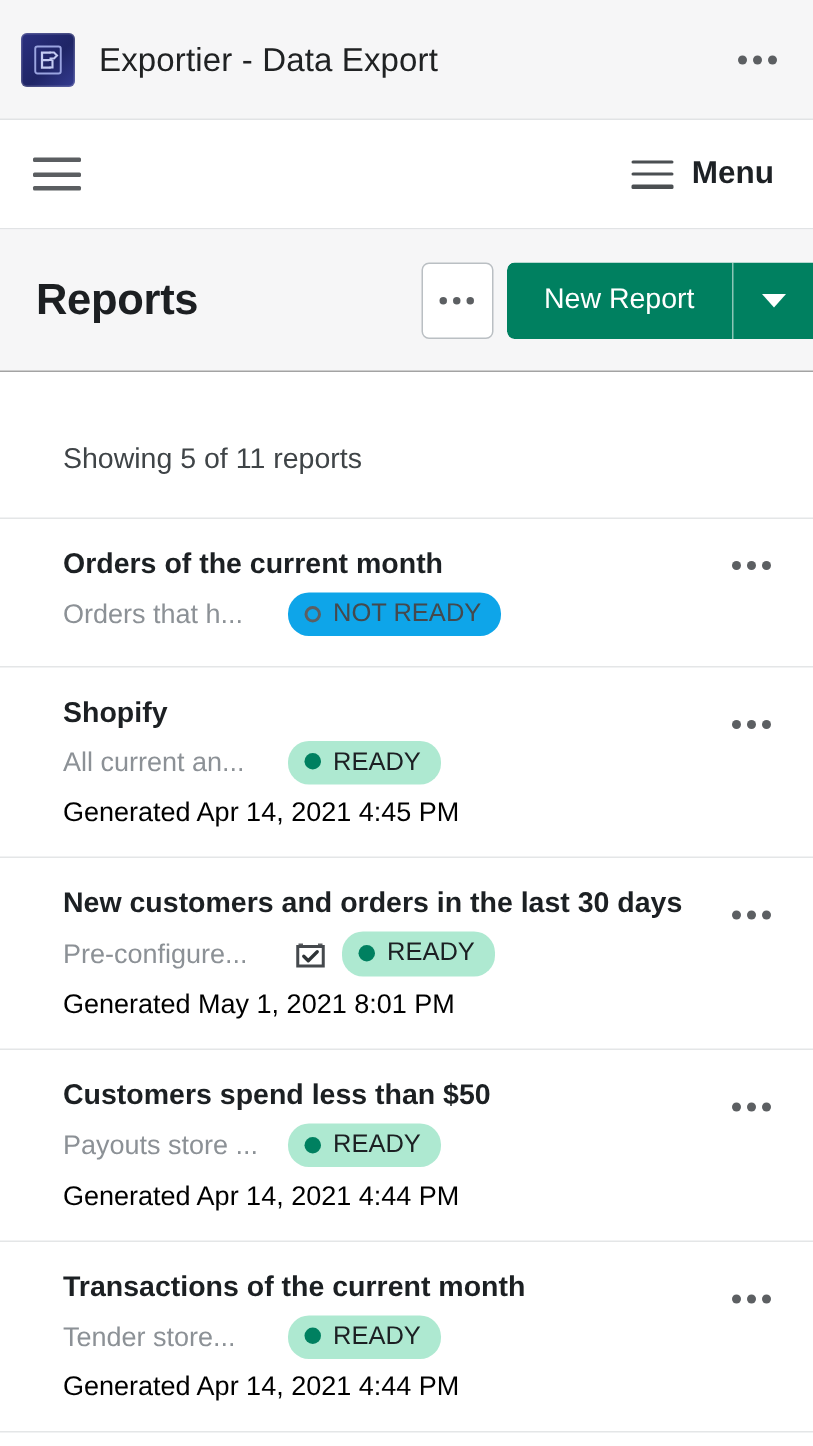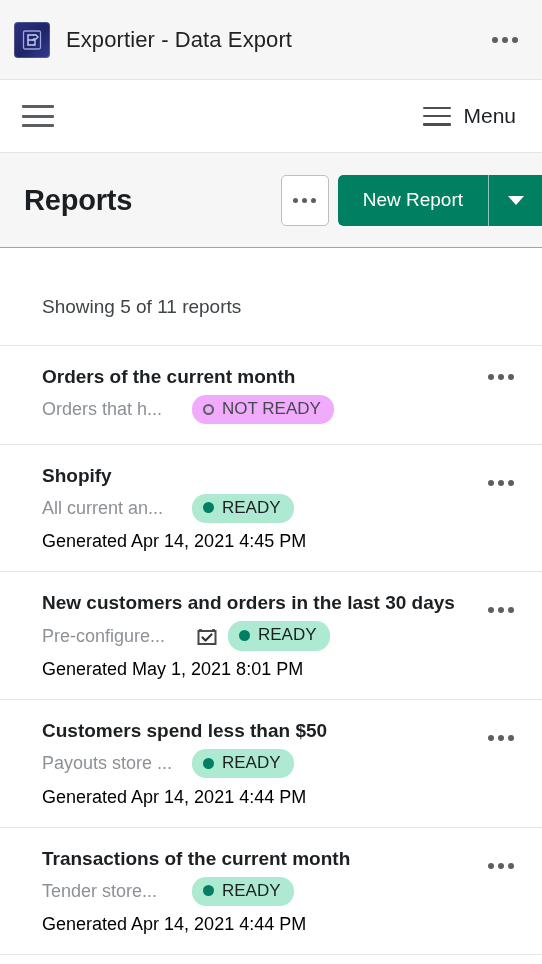--- a/index.html
+++ b/index.html
@@ -99,21 +99,21 @@
     display: flex;
     align-items: center;
     gap: 12px;
     cursor: pointer;
     padding-right: 10px;
   }
   .menu-btn .burger { width: 28px; height: 19px; }
   .menu-btn .burger span { height: 2.5px; background: #4b4f52; }
   .menu-label {
     font-size: 21px;
-    font-weight: 400;
+    font-weight: 700;
     color: #1d2125;
   }
 
   
   .pageheader {
     height: 95px;
     background: #f6f6f7;
     border-bottom: 1px solid #a3a3a3;
     display: flex;
     align-items: center;
@@ -252,21 +252,21 @@
   }
   .badge.ready {
     background: #aee9d1;
     color: #1c2023;
   }
   .badge.ready .dot {
     width: 11px; height: 11px; border-radius: 50%;
     background: #008060; display: block;
   }
   .badge.notready {
-    background: #f0abfc;
+    background: #0ea5e9;
     color: #45494d;
   }
   .badge.notready .ring {
     width: 11px; height: 11px; border-radius: 50%;
     border: 2px solid #5c5f62;
     box-sizing: border-box;
     display: block;
   }
   .row-generated {
     font-size: 18px;

